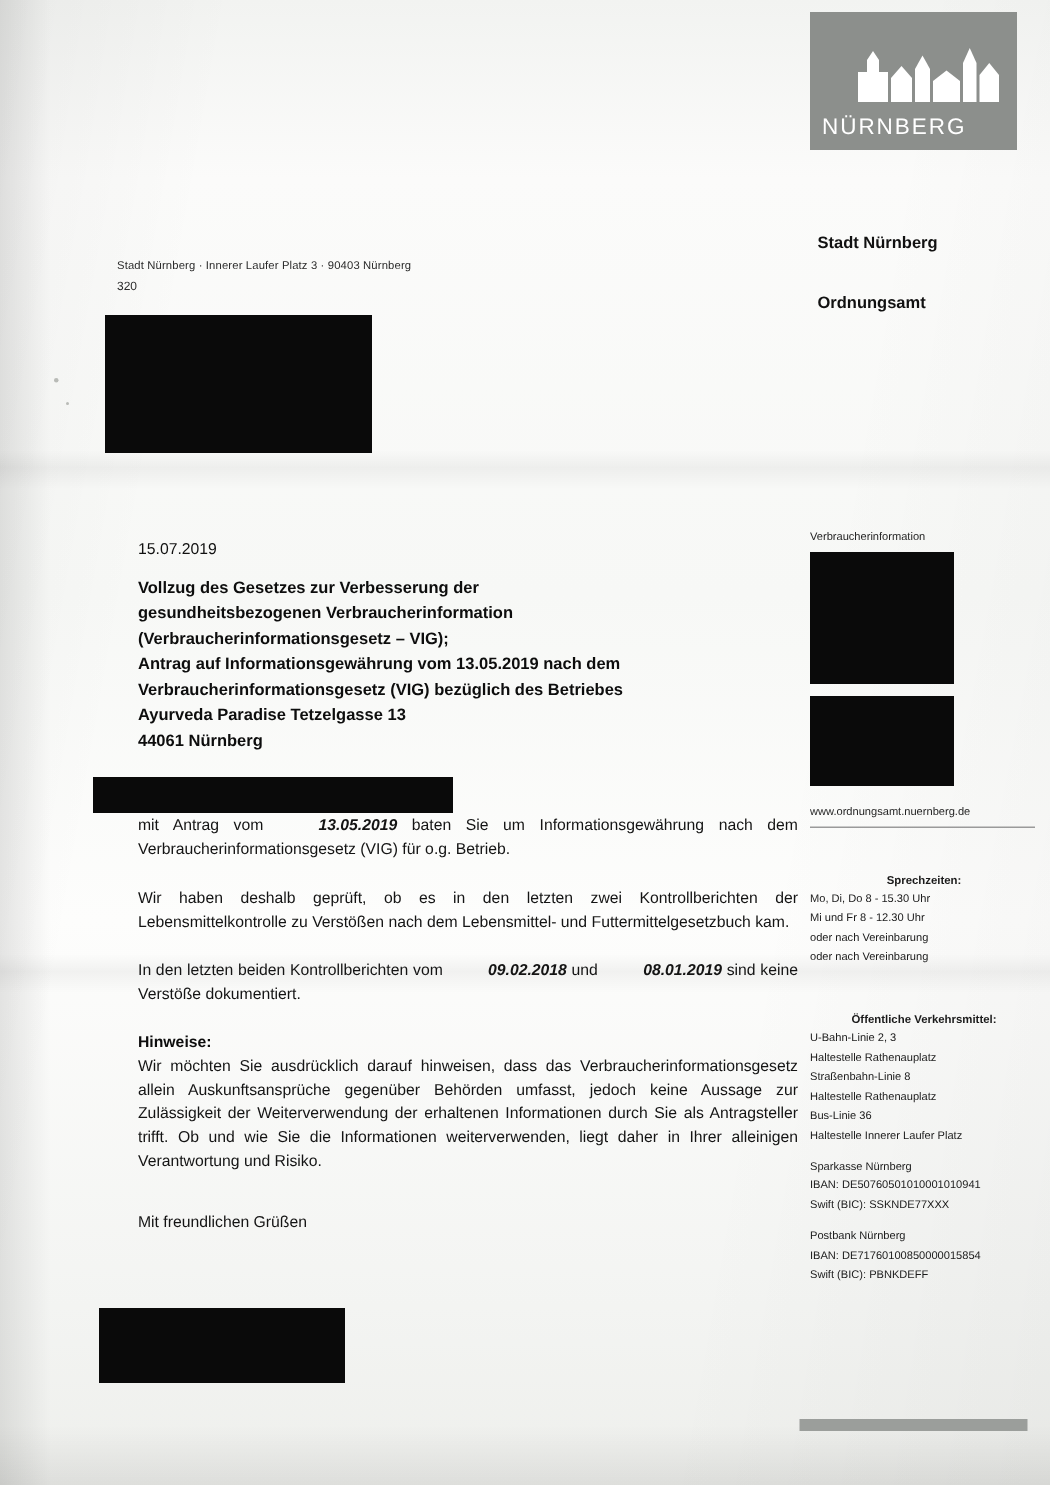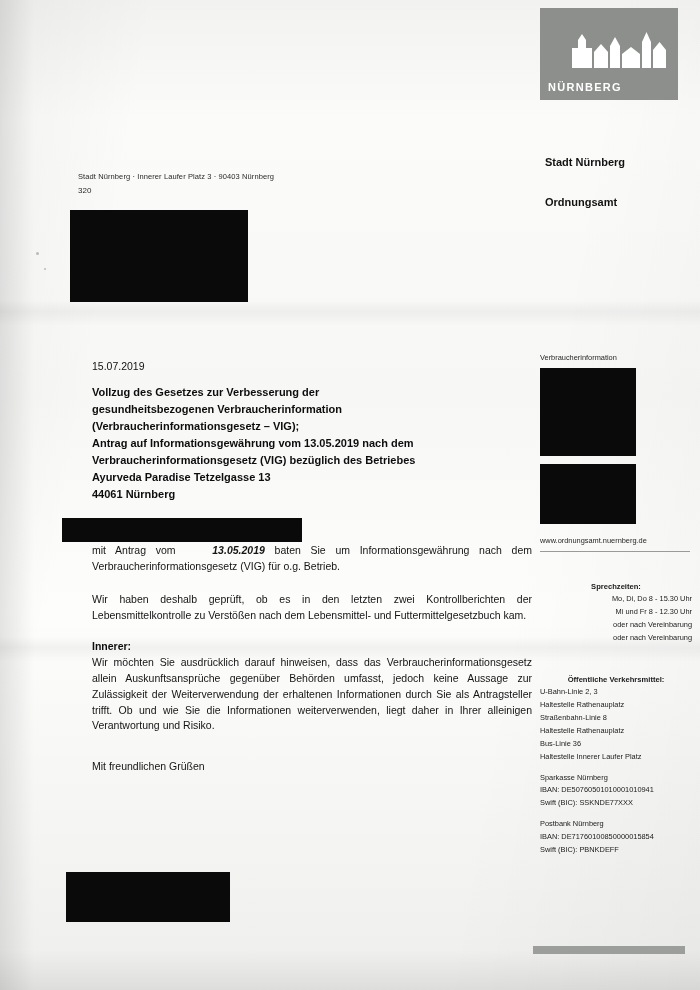--- a/index.html
+++ b/index.html
@@ -61,23 +61,23 @@
     position: absolute;
     right: 6px;
     top: 10px;
     width: 106px;
     height: 50px;
   }
   .logo-word {
     position: absolute;
     left: 8px;
     bottom: 7px;
-    font-size: 11px;
+    font-size: 15px;
     letter-spacing: 1.3px;
-    font-weight: 700;
+    font-weight: 400;
     color: #ffffff;
   }
 
   
   .redact {
     position: absolute;
     background: #0a0a0a;
   }
 
   
@@ -262,22 +262,25 @@
     </div>
 
     <div class="salut-gap"></div>
 
     <p class="body-par">
       <span>mit Antrag vom </span><span class="it-b">13.05.2019</span><span> baten Sie um Informationsgewährung nach dem Verbraucherinformationsgesetz (VIG) für o.g. Betrieb.</span>
     </p>
 
     <p class="body-par">Wir haben deshalb geprüft, ob es in den letzten zwei Kontrollberichten der Lebensmittelkontrolle zu Verstößen nach dem Lebensmittel- und Futtermittelgesetzbuch kam.</p>
 
-
-    <div class="hint-head">Innerer:</div>
+    <p class="body-par">
+      <span>In den letzten beiden Kontrollberichten vom </span><span class="it-b">09.02.2018</span><span> und </span><span class="it-b">08.01.2019</span><span> sind keine Verstöße dokumentiert.</span>
+    </p>
+
+    <div class="hint-head">Hinweise:</div>
     <p class="body-par">Wir möchten Sie ausdrücklich darauf hinweisen, dass das Verbraucherinformationsgesetz allein Auskunftsansprüche gegenüber Behörden umfasst, jedoch keine Aussage zur Zulässigkeit der Weiterverwendung der erhaltenen Informationen durch Sie als Antragsteller trifft. Ob und wie Sie die Informationen weiterverwenden, liegt daher in Ihrer alleinigen Verantwortung und Risiko.</p>
 
     <div class="closing">Mit freundlichen Grüßen</div>
   </div>
 
   <div class="redact" style="left:62px; top:518px; width:240px; height:24px;"></div>
 
   <div class="redact" style="left:66px; top:872px; width:164px; height:50px;"></div>
 
   <div class="side">
@@ -285,21 +288,21 @@
   </div>
 
   <div class="redact" style="left:540px; top:368px; width:96px; height:88px;"></div>
   <div class="redact" style="left:540px; top:464px; width:96px; height:60px;"></div>
 
   <div style="position:absolute; left:540px; top:530px; width:152px;">
     <div class="side-url" style="font-size:7.4px;">www.ordnungsamt.nuernberg.de</div>
     <div class="rule"></div>
 
     <div class="side-h">Sprechzeiten:</div>
-    <div style="font-size:7.4px; line-height:1.75;text-align:right;">
+    <div style="font-size:7.4px; line-height:1.75;">
       <div class="side-line">Mo, Di, Do 8 - 15.30 Uhr</div>
       <div class="side-line">Mi und Fr 8 - 12.30 Uhr</div>
       <div class="side-line">oder nach Vereinbarung</div>
       <div class="side-line">oder nach Vereinbarung</div>
     </div>
 
     <div class="side-h">Öffentliche Verkehrsmittel:</div>
     <div style="font-size:7.4px; line-height:1.75;">
       <div class="side-line">U-Bahn-Linie 2, 3</div>
       <div class="side-line">Haltestelle Rathenauplatz</div>

